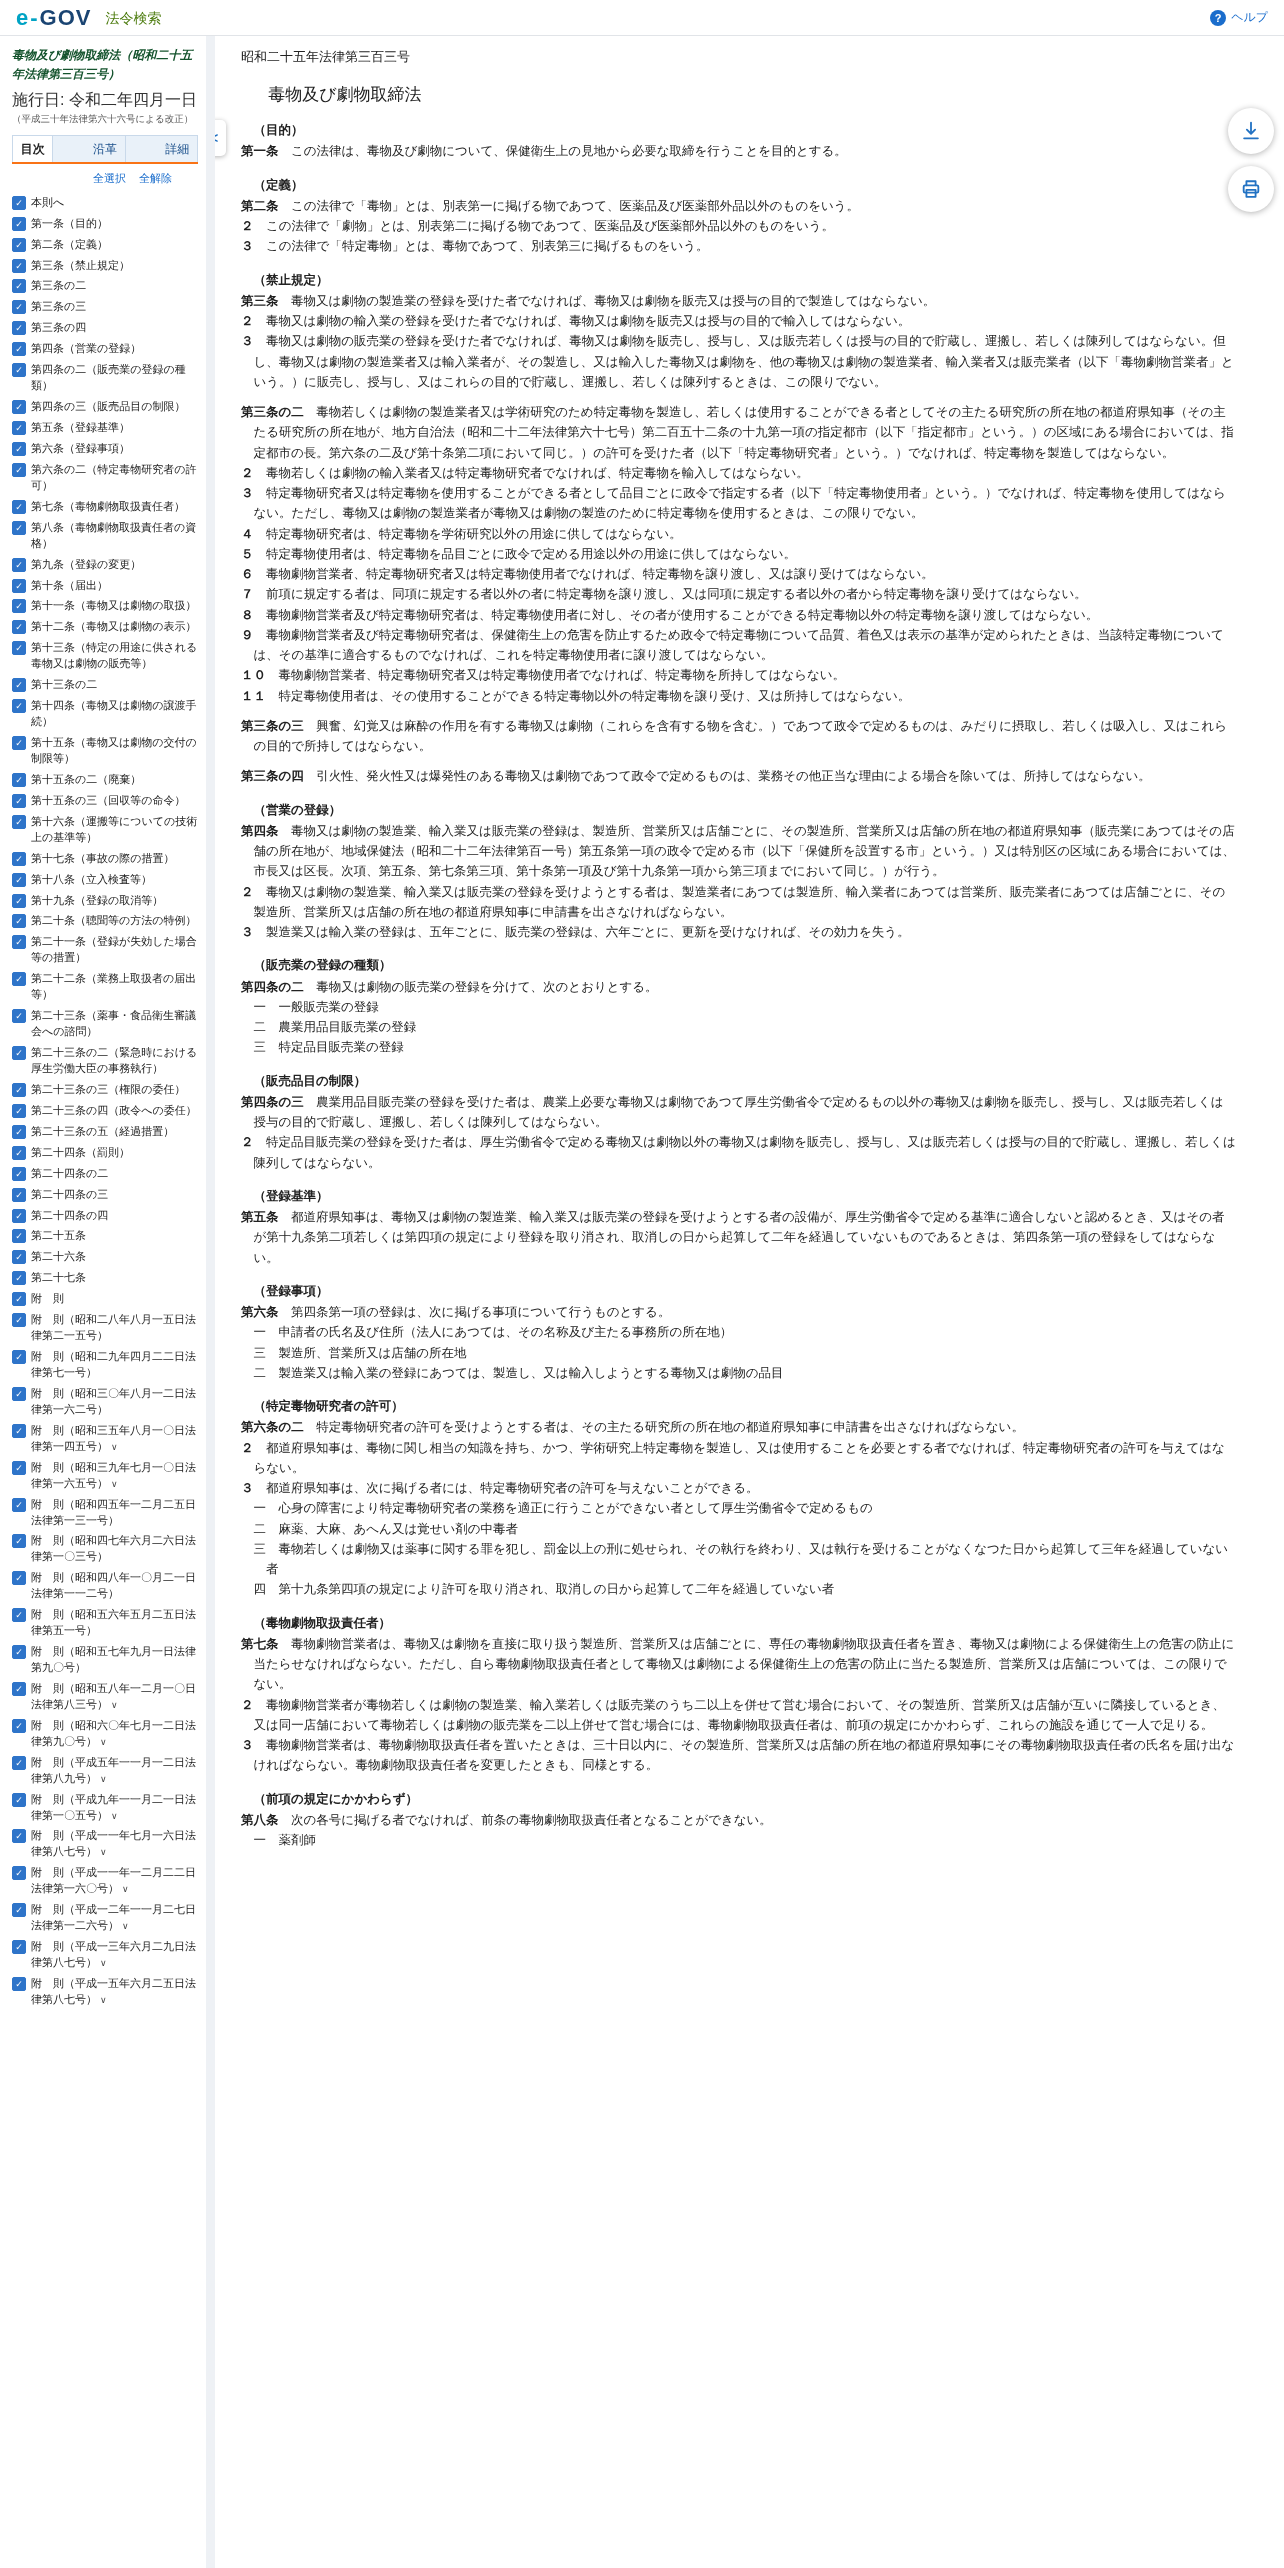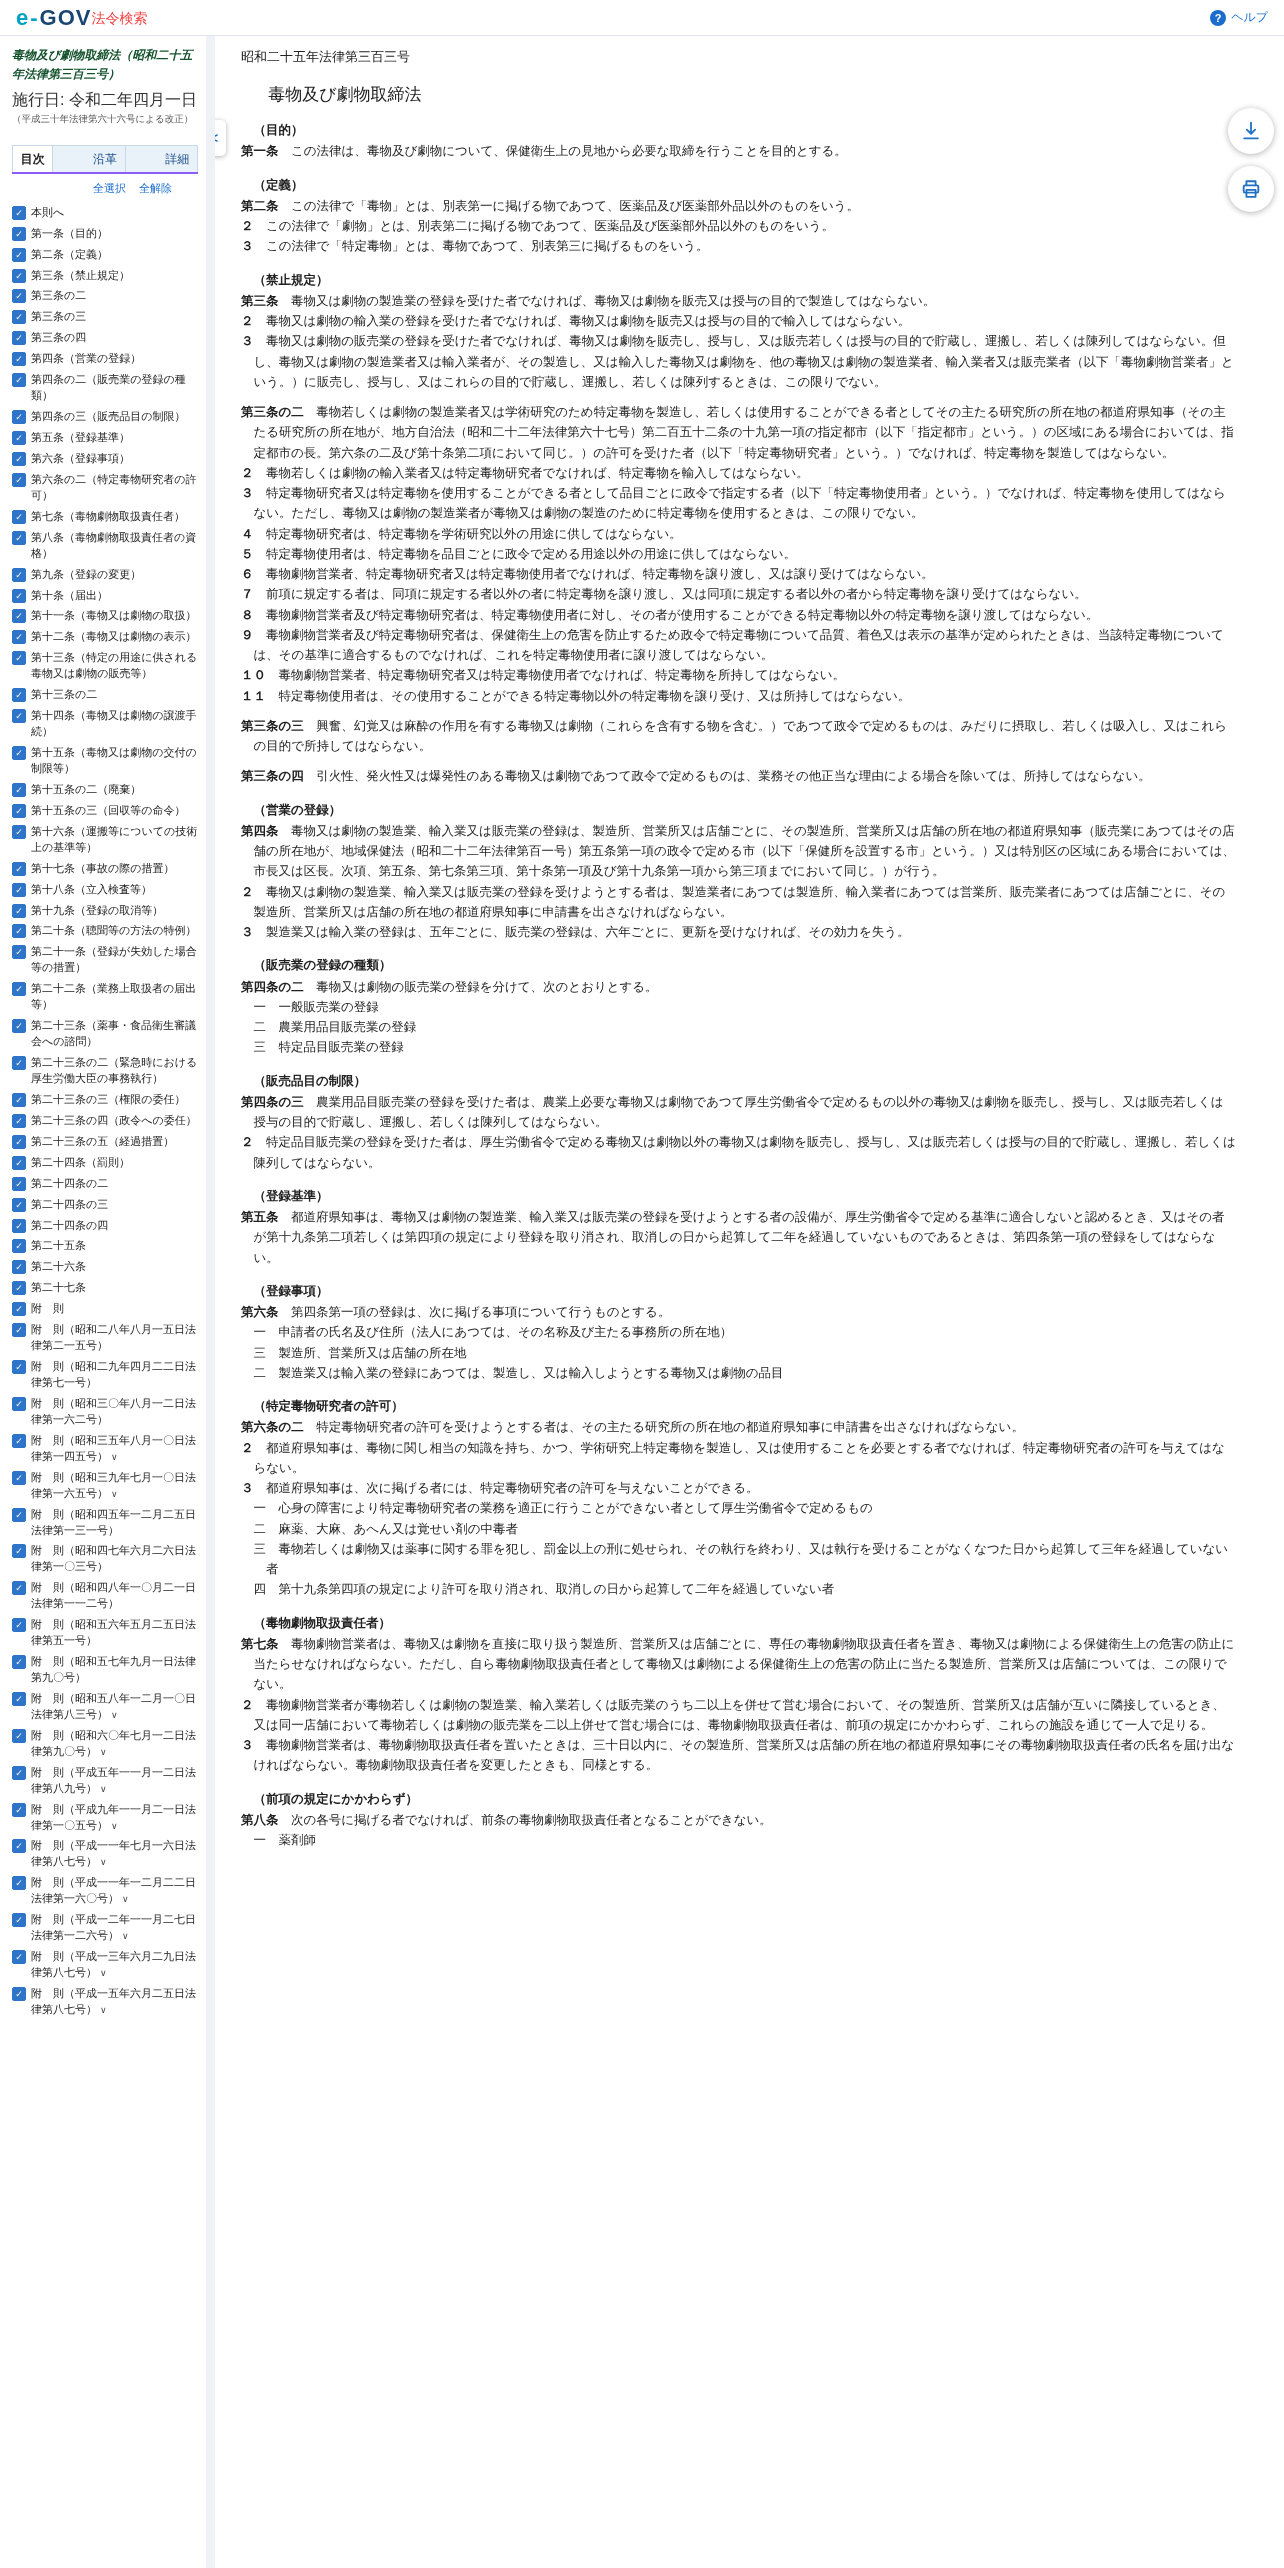--- a/index.html
+++ b/index.html
@@ -3,33 +3,33 @@
 <meta charset="utf-8">
 <style>
   html,body{margin:0;padding:0;width:1284px;height:2568px;overflow:hidden;background:#fff;
     font-family:"Liberation Sans","DejaVu Sans",sans-serif;color:#222;}
   
   .app-header{display:flex;align-items:center;height:36px;padding:0 16px;border-bottom:1px solid #e1e4e8;box-sizing:border-box;background:#fff;}
   .logo{font-weight:bold;font-size:22px;letter-spacing:1px;line-height:1;display:flex;align-items:baseline;}
   .logo .logo-e{color:#00a3c4;}
   .logo .logo-dash{color:#00a3c4;margin:0 1px;}
   .logo .logo-gov{color:#1a4472;}
-  .service-name{font-size:14px;color:#ef4444;padding-top:3px;}
+  .service-name{font-size:14px;color:#4d7c0f;margin-left:14px;padding-top:3px;}
   .help-link{margin-left:auto;display:flex;align-items:center;gap:5px;color:#1a6dcc;font-size:12px;text-decoration:none;cursor:pointer;}
   .help-q{width:16px;height:16px;border-radius:50%;background:#1a6dcc;color:#fff;font-size:11px;font-weight:bold;display:flex;align-items:center;justify-content:center;}
   
   .layout{display:flex;height:2532px;overflow:hidden;}
   .sidebar{width:206px;flex:0 0 206px;box-sizing:border-box;padding:10px 8px 0 12px;overflow:hidden;background:#fff;}
   .gutter{width:9px;flex:0 0 9px;background:#eef1f5;}
   .main{flex:1;position:relative;box-sizing:border-box;padding:12px 48px 0 26px;overflow:hidden;background:#fff;}
   
   .sb-law-title{font-weight:bold;font-size:12px;line-height:1.55;color:#14532d;font-style:italic;}
   .sb-enforcement{font-size:16px;margin-top:7px;color:#333;}
   .sb-revision{font-size:9.5px;margin-top:2px;color:#555;}
-  .tabs{display:flex;margin-top:19px;border-bottom:2px solid #8b5cf6;}
+  .tabs{display:flex;margin-top:9px;border-bottom:2px solid #f97316;}
   .tab{flex:1;text-align:center;padding:5px 0 4px;font-size:12px;background:#e9f1f9;border:1px solid #c9d9ea;border-bottom:none;color:#1a4f8b;cursor:pointer;}
   .tab + .tab{border-left:none;padding-left:32px;}
   .tab.active{background:#fff;font-weight:bold;color:#222;}
   .select-row{text-align:right;padding:7px 26px 4px 0;font-size:11px;}
   .select-row .sb-link{color:#1a6dcc;cursor:pointer;margin-left:10px;text-decoration:none;}
   .toc{list-style:none;margin:2px 0 0;padding:0;font-size:11px;}
   .toc-item{display:flex;align-items:flex-start;gap:5px;padding:2.5px 0;line-height:1.45;color:#222;cursor:pointer;}
   .checkbox{flex:0 0 auto;width:12px;height:12px;background:#2e74c9;border:1px solid #2e74c9;border-radius:2px;color:#fff;font-size:9px;line-height:12px;text-align:center;margin-top:1px;}
   .toc-label{flex:1;}
   .chevron{color:#444;font-size:9px;margin-left:3px;}

